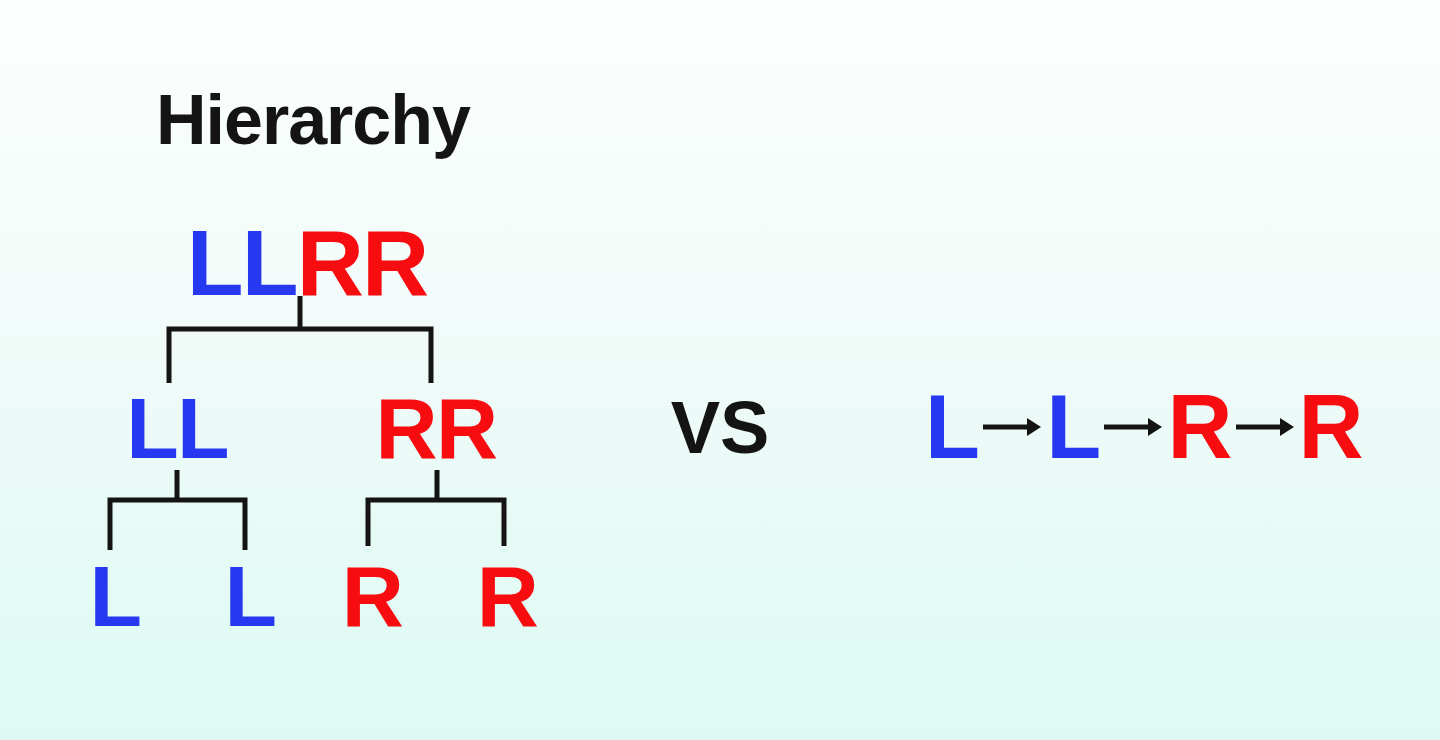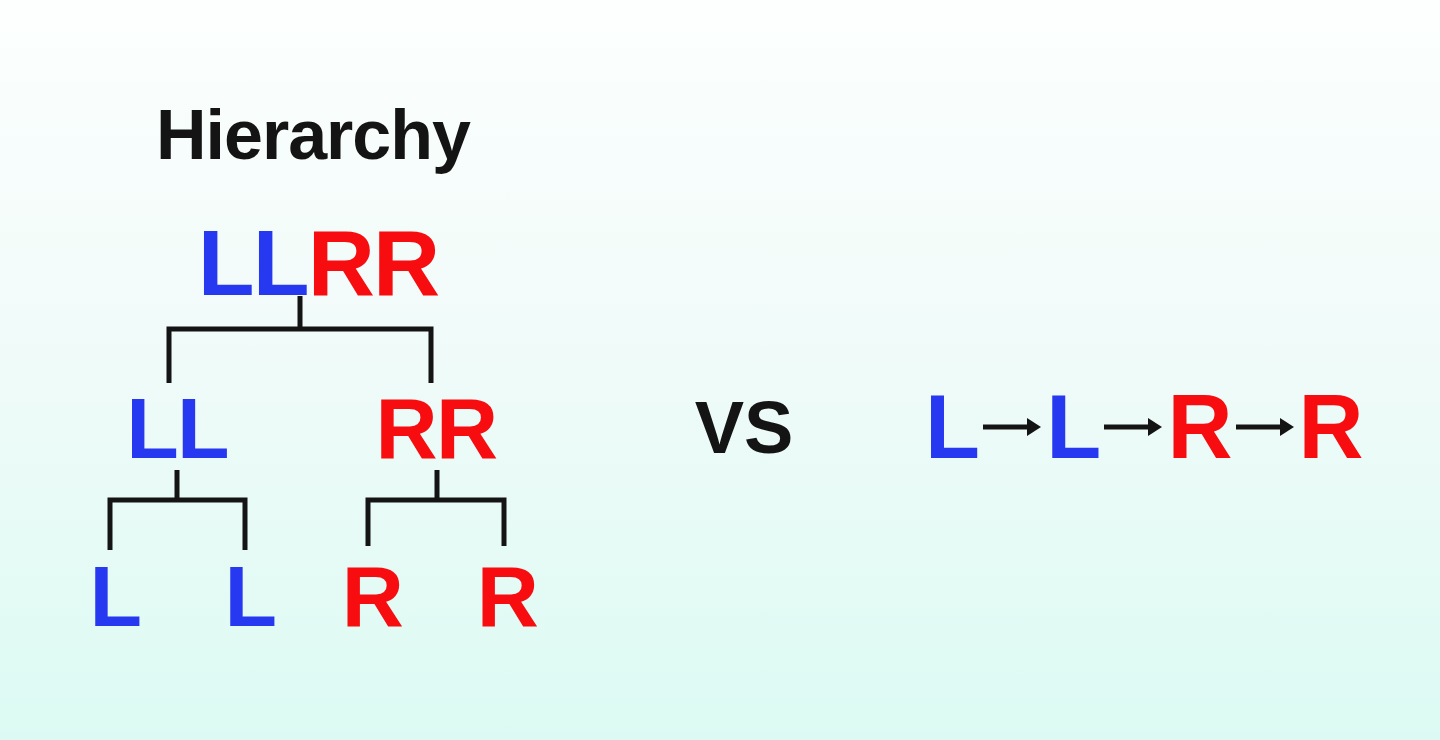--- a/index.html
+++ b/index.html
@@ -24,21 +24,20 @@
 
   .panel-title {
     position: absolute;
     transform: translateX(-50%);
     font-size: 70px;
     font-weight: bold;
     line-height: 1;
     letter-spacing: -1px;
     color: var(--title);
     white-space: nowrap;
-    margin-top: 15px;
   }
   #title-hierarchy { left: 313px; top: 85px; }
   #title-chain     { left: 1133px; top: 85px; }
 
   .tree-lines {
     position: absolute;
     left: 0; top: 0;
     width: 1440px; height: 740px;
     pointer-events: none;
   }
@@ -49,41 +48,40 @@
   }
 
   .tree-node {
     position: absolute;
     transform: translateX(-50%);
     font-weight: bold;
     line-height: 1;
     letter-spacing: -0.02em;
     white-space: nowrap;
   }
-  #node-root { left: 307px; top: 217px; font-size: 93px; margin-left: 11px; }
+  #node-root { left: 307px; top: 217px; font-size: 93px; }
   #node-ll   { left: 177px; top: 385px; font-size: 86px; }
   #node-rr   { left: 436px; top: 385px; font-size: 86px; }
   .tree-leaf { font-size: 86px; top: 553px; }
   #leaf-0 { left: 115px; }
   #leaf-1 { left: 250px; }
   #leaf-2 { left: 372px; }
   #leaf-3 { left: 507px; }
 
   .c-l { color: var(--letter-l); }
   .c-r { color: var(--letter-r); }
 
   #vs-label {
     position: absolute;
     left: 720px; top: 391px;
     transform: translateX(-50%);
     font-size: 74px;
     font-weight: bold;
     line-height: 1;
     color: var(--title);
-    margin-left: 24px;
   }
 
   .chain-row {
     position: absolute;
     left: 925px; top: 382px;
     display: flex;
     align-items: flex-start;
     gap: 5px;
   }
   .chain-letter {

